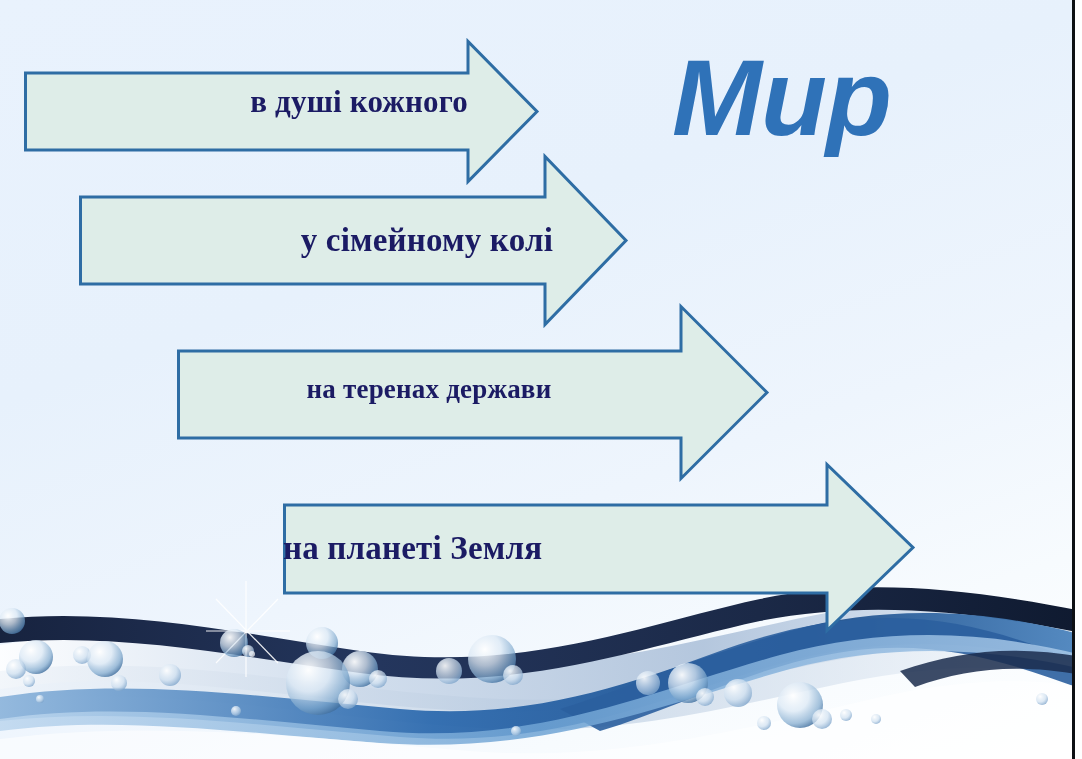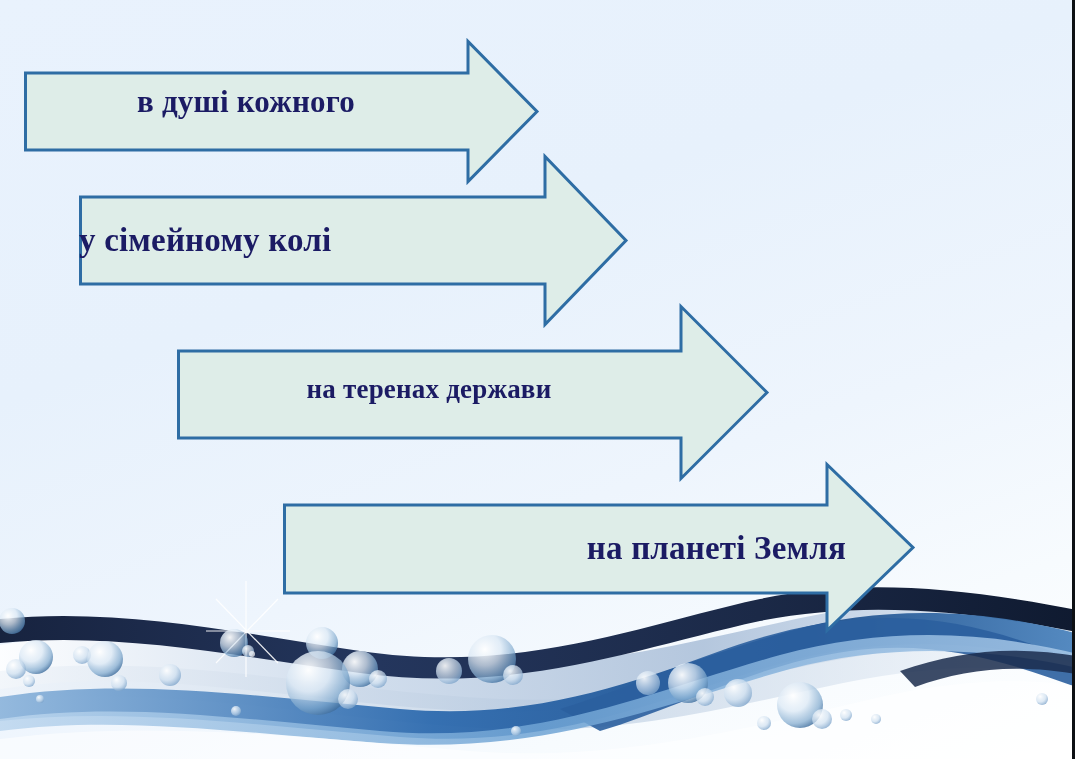--- a/index.html
+++ b/index.html
@@ -191,45 +191,46 @@
       <circle cx="800" cy="146" r="23" fill="url(#gBubble)"></circle>
       <circle cx="822" cy="160" r="10" fill="url(#gBubbleS)"></circle>
       <circle cx="764" cy="164" r="7" fill="url(#gBubbleS)"></circle>
       <circle cx="846" cy="156" r="6" fill="url(#gBubbleS)"></circle>
       <circle cx="876" cy="160" r="5" fill="url(#gBubbleS)"></circle>
       <circle cx="516" cy="172" r="5" fill="url(#gBubbleS)"></circle>
       <circle cx="1042" cy="140" r="6" fill="url(#gBubbleS)"></circle>
     </g>
   </svg>
 
+  <div id="title-mir">Мир</div>
 
   <div class="arrow" style="left:24px; top:40px; width:515px; height:144px;">
     <svg width="515" height="144" viewBox="0 0 515 144" xmlns="http://www.w3.org/2000/svg">
       <polygon points="1.5,33 444,33 444,1.5 513,71.5 444,141.5 444,110 1.5,110" fill="#deede8" stroke="#2e6da4" stroke-width="3" stroke-linejoin="miter"></polygon>
     </svg>
-    <div class="arrow-label" style="left:0px; top:46px; width:444px; text-align:center; font-size:31px;">в душі кожного</div>
+    <div class="arrow-label" style="left:0px; top:46px; width:444px; text-align:right; font-size:31px;">в душі кожного</div>
   </div>
 
   <div class="arrow" style="left:79px; top:155px; width:549px; height:172px;">
     <svg width="549" height="172" viewBox="0 0 549 172" xmlns="http://www.w3.org/2000/svg">
       <polygon points="1.5,42 466,42 466,1.5 547,85.5 466,169.5 466,129 1.5,129" fill="#deede8" stroke="#2e6da4" stroke-width="3" stroke-linejoin="miter"></polygon>
     </svg>
-    <div class="arrow-label" style="left:0px; top:69px; width:466px; text-align:left; font-size:33px;">у сімейному колі</div>
+    <div class="arrow-label" style="left:0px; top:69px; width:466px; text-align:right; font-size:33px;padding-left:8px;">у сімейному колі</div>
   </div>
 
   <div class="arrow" style="left:177px; top:305px; width:592px; height:175px;">
     <svg width="592" height="175" viewBox="0 0 592 175" xmlns="http://www.w3.org/2000/svg">
       <polygon points="1.5,46 504,46 504,1.5 590,87.5 504,173.5 504,133 1.5,133" fill="#deede8" stroke="#2e6da4" stroke-width="3" stroke-linejoin="miter"></polygon>
     </svg>
     <div class="arrow-label" style="left:0px; top:71px; width:504px; text-align:center; font-size:27px;">на теренах держави</div>
   </div>
 
   <div class="arrow" style="left:283px; top:463px; width:632px; height:170px;">
     <svg width="632" height="170" viewBox="0 0 632 170" xmlns="http://www.w3.org/2000/svg">
       <polygon points="1.5,42 544,42 544,1.5 630,84.5 544,167.5 544,130 1.5,130" fill="#deede8" stroke="#2e6da4" stroke-width="3" stroke-linejoin="miter"></polygon>
     </svg>
-    <div class="arrow-label" style="left:0px; top:69px; width:544px; text-align:right; font-size:33px;margin-left:19px;">на планеті Земля</div>
+    <div class="arrow-label" style="left:0px; top:69px; width:544px; text-align:left; font-size:33px;">на планеті Земля</div>
   </div>
 
   <div id="right-edge-rule"></div>
   <div id="right-edge-pad"></div>
 
 </div>
 
 </body></html>

